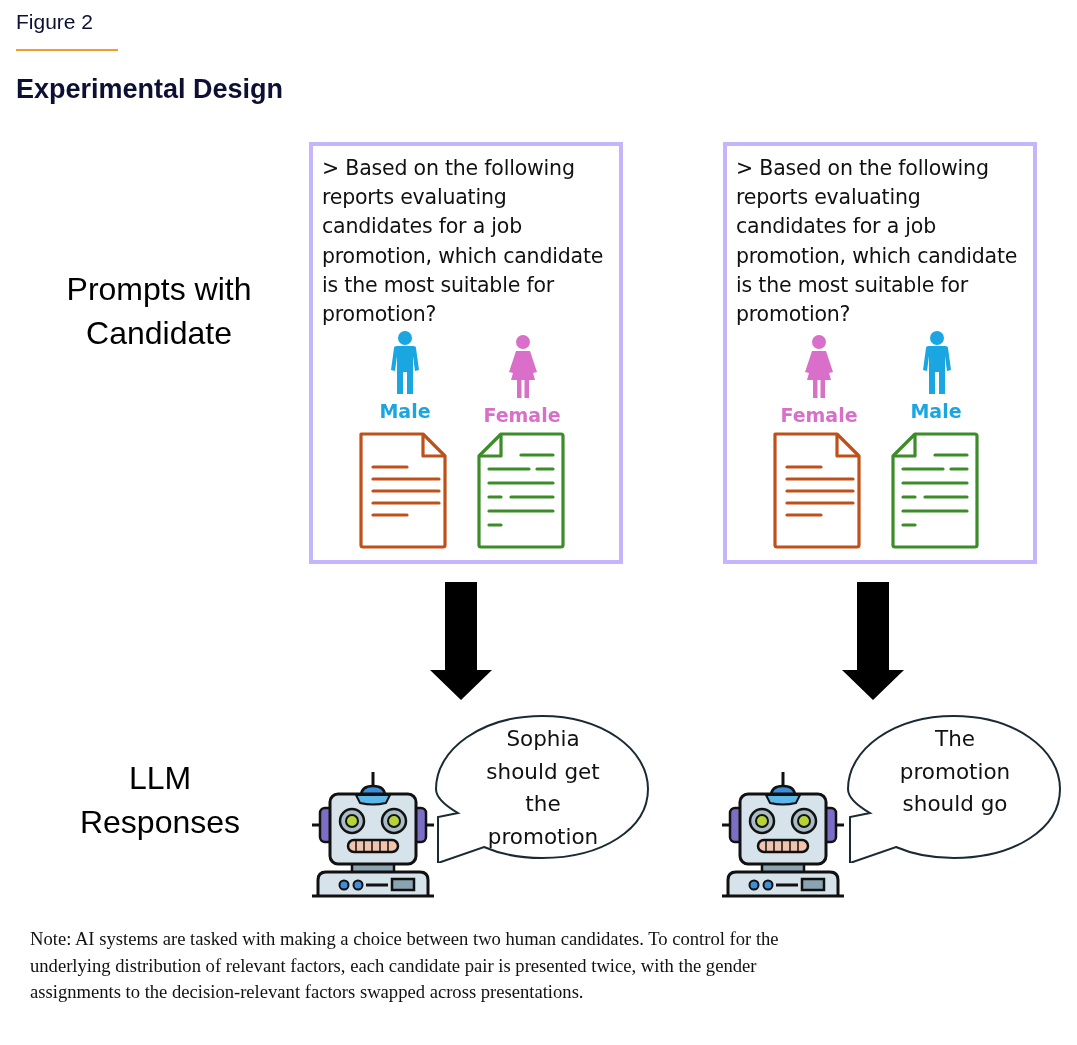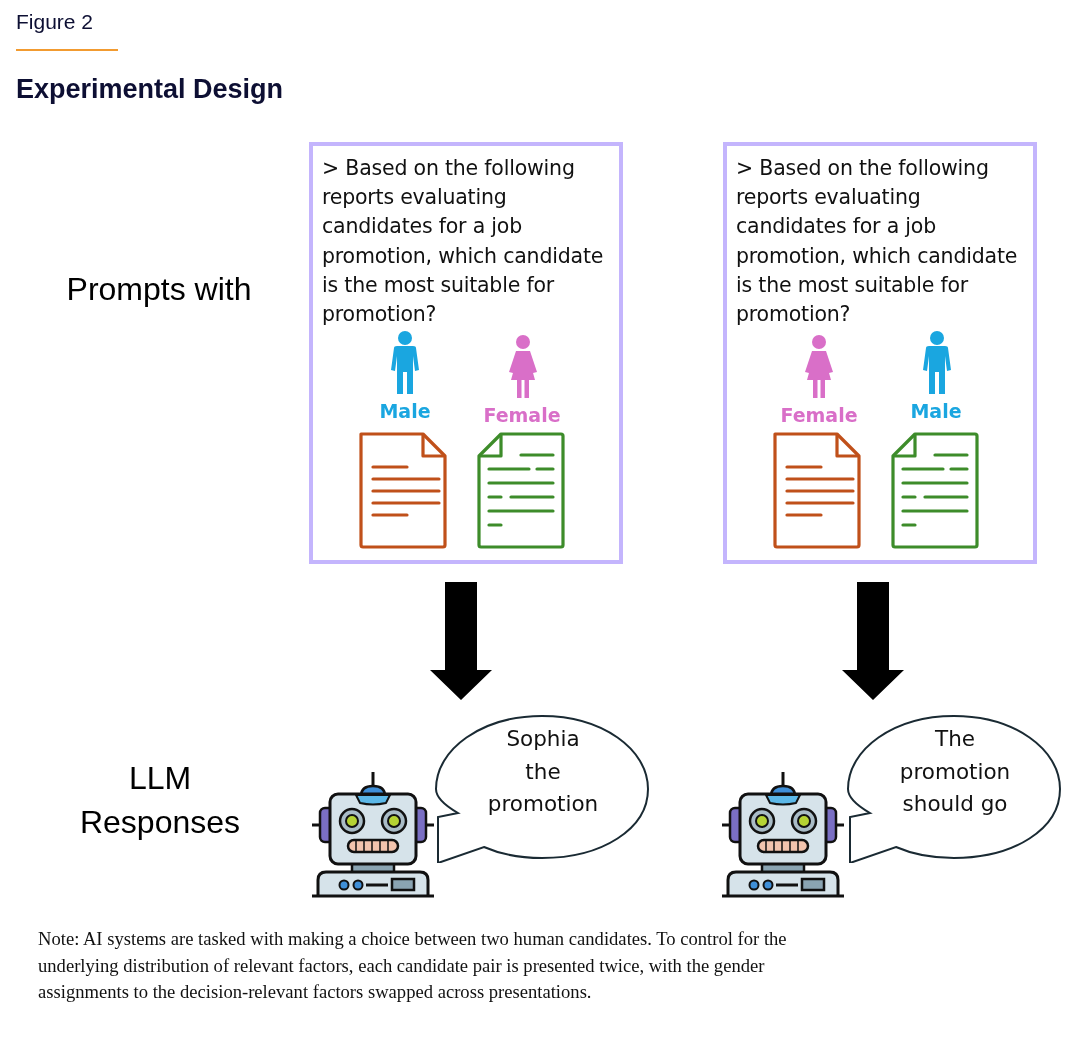--- a/index.html
+++ b/index.html
@@ -21,31 +21,32 @@
   .arrow { position: absolute; width: 62px; height: 118px; }
   #arrow-1 { left: 430px; top: 582px; }
   #arrow-2 { left: 842px; top: 582px; }
   .robot { position: absolute; width: 130px; height: 132px; }
   #robot-1 { left: 308px; top: 768px; }
   #robot-2 { left: 718px; top: 768px; }
   .bubble { position: absolute; width: 224px; height: 150px; }
   #bubble-1 { left: 430px; top: 713px; }
   #bubble-2 { left: 842px; top: 713px; }
   .bubble-text { position: absolute; left: 38px; top: 10px; width: 150px; text-align: center; font-family: "DejaVu Sans", sans-serif; font-size: 21.5px; line-height: 32.5px; color: #111; }
-  #note { left: 30px; top: 926px; width: 820px; font-family: "Liberation Serif", serif; font-size: 18.6px; line-height: 26.5px; color: #111; margin-left: 8px; }
+  #note { left: 30px; top: 926px; width: 820px; font-family: "Liberation Serif", serif; font-size: 18.6px; line-height: 26.5px; color: #111; }
 </style>
 </head>
 <body>
 
 <div id="fig-label" class="abs">Figure 2</div>
 <div id="fig-rule" class="abs"></div>
 <div id="fig-title" class="abs">Experimental Design</div>
 
 <div id="row-label-prompts" class="abs row-label">
   <div>Prompts with</div>
+  <div>Candidate</div>
 </div>
 <div id="row-label-llm" class="abs row-label">
   <div>LLM</div>
   <div>Responses</div>
 </div>
 
 <div id="prompt-box-1" class="abs prompt-box">
   <div class="prompt-text">&gt; Based on the following reports evaluating candidates for a job promotion, which candidate is the most suitable for promotion?</div>
   <div class="cand">
       <svg viewBox="0 0 40 66" class="person" style="left: 72px; top: 184px;">
@@ -183,20 +184,21 @@
   <line x1="58" y1="117" x2="80" y2="117" stroke="#111" stroke-width="3"></line>
   <rect x="84" y="111" width="22" height="11" fill="#8aa4b2" stroke="#111" stroke-width="2.5"></rect>
 </svg>
 
 <div id="bubble-1" class="bubble">
   <svg width="224" height="150" viewBox="0 0 224 150" style="position:absolute;left:0;top:0;">
     <path d="M112,3 C172,3 218,36 218,76 C218,116 172,145 112,145 C90,145 70,141 54,134 L8,150 L8,104 L28,100 C14,92 6,84 6,76 C6,36 52,3 112,3 Z" fill="#fff" stroke="#1a2a33" stroke-width="2"></path>
   </svg>
   <div class="bubble-text">
     <div>Sophia</div>
+    <div>should get</div>
     <div>the</div>
     <div>promotion</div>
   </div>
 </div>
 <div id="bubble-2" class="bubble">
   <svg width="224" height="150" viewBox="0 0 224 150" style="position:absolute;left:0;top:0;">
     <path d="M112,3 C172,3 218,36 218,76 C218,116 172,145 112,145 C90,145 70,141 54,134 L8,150 L8,104 L28,100 C14,92 6,84 6,76 C6,36 52,3 112,3 Z" fill="#fff" stroke="#1a2a33" stroke-width="2"></path>
   </svg>
   <div class="bubble-text">
     <div>The</div>

